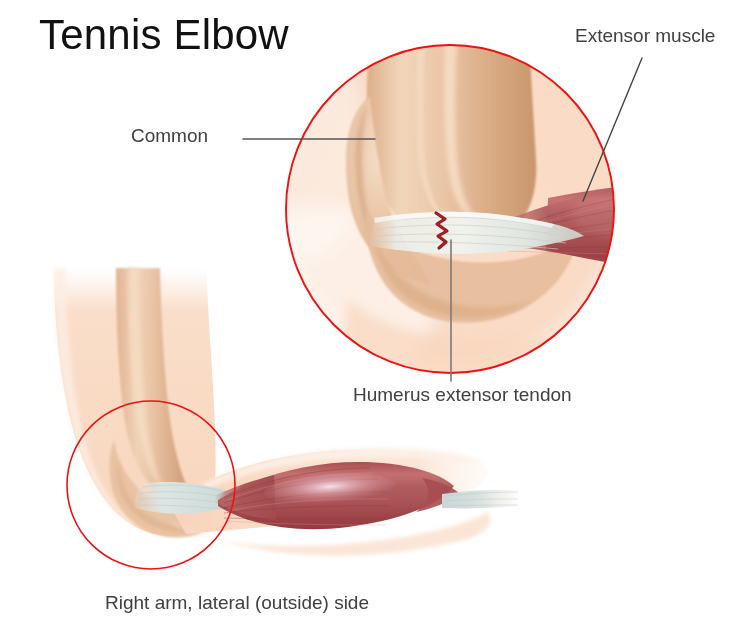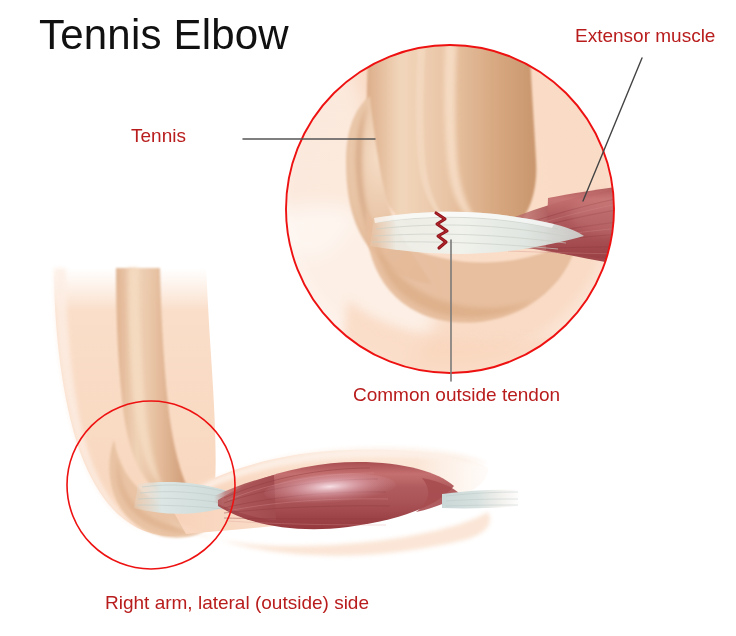--- a/index.html
+++ b/index.html
@@ -24,21 +24,21 @@
     background: #ffffff;
   }
   #figure {
     position: absolute;
     left: 0; top: 0;
     width: 736px;
     height: 636px;
   }
   .txt {
     position: absolute;
-    color: #b91c1c;
+    color: #404040;
     white-space: pre;
     line-height: 1;
   }
   #title {
     left: 21px;
     top: 14px;
     font-size: 42px;
     letter-spacing: 0.2px;
     color: #111111;
   }
@@ -391,21 +391,21 @@
 
     <g stroke-linecap="round">
       <line x1="225" y1="139" x2="357" y2="139" stroke="#555555" stroke-width="1.5"></line>
       <line x1="624" y1="58" x2="565" y2="201" stroke="#444444" stroke-width="1.4"></line>
       <line x1="433" y1="240" x2="433" y2="381" stroke="#7a7a7a" stroke-width="1.6"></line>
     </g>
   </svg>
 
   <div class="txt" id="title">Tennis Elbow</div>
 
-  <div class="txt" id="label-humerus">Tennis</div>
+  <div class="txt" id="label-humerus">Common</div>
 
   <div class="txt" id="label-extensor">Extensor muscle</div>
 
-  <div class="txt" id="label-tendon">Common outside tendon</div>
+  <div class="txt" id="label-tendon">Humerus extensor tendon</div>
 
   <div class="txt" id="caption">Right arm, lateral (outside) side</div>
 
 </div>
 
 </body></html>

